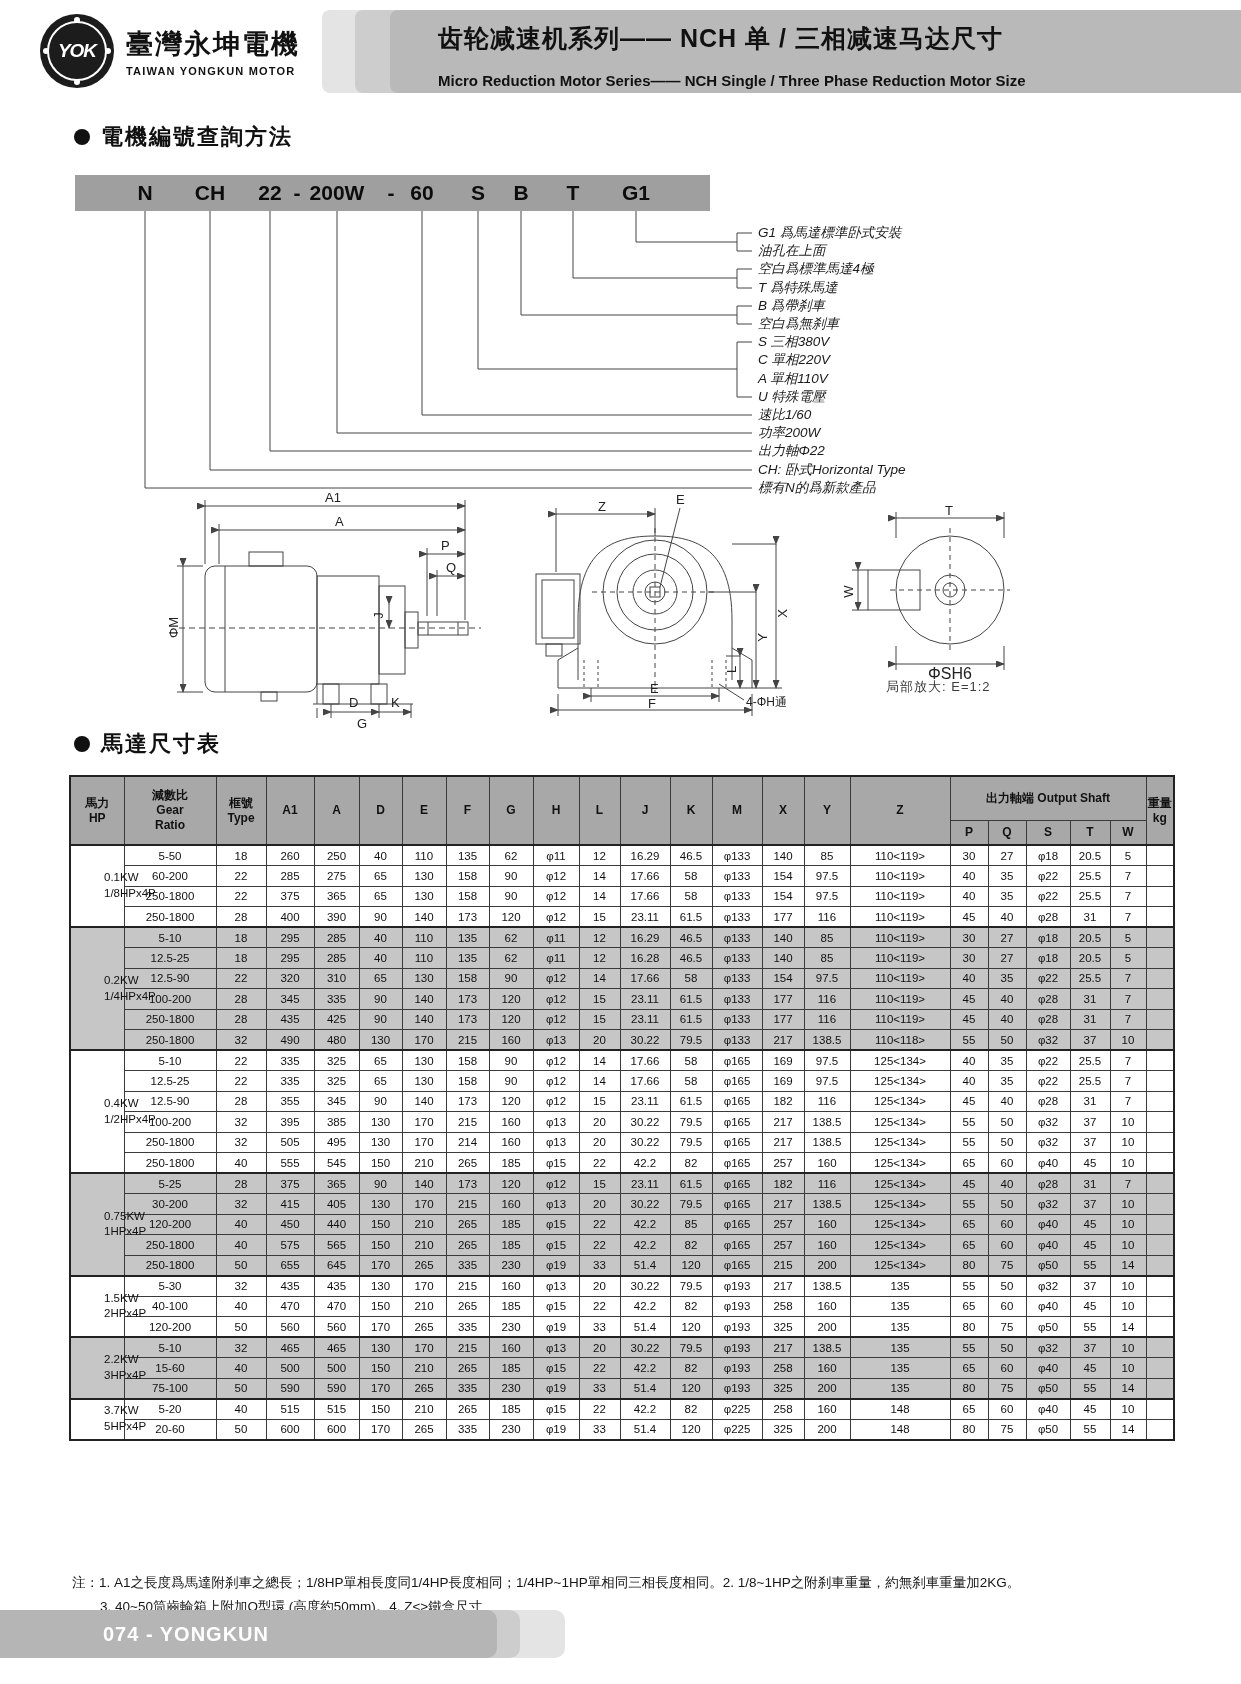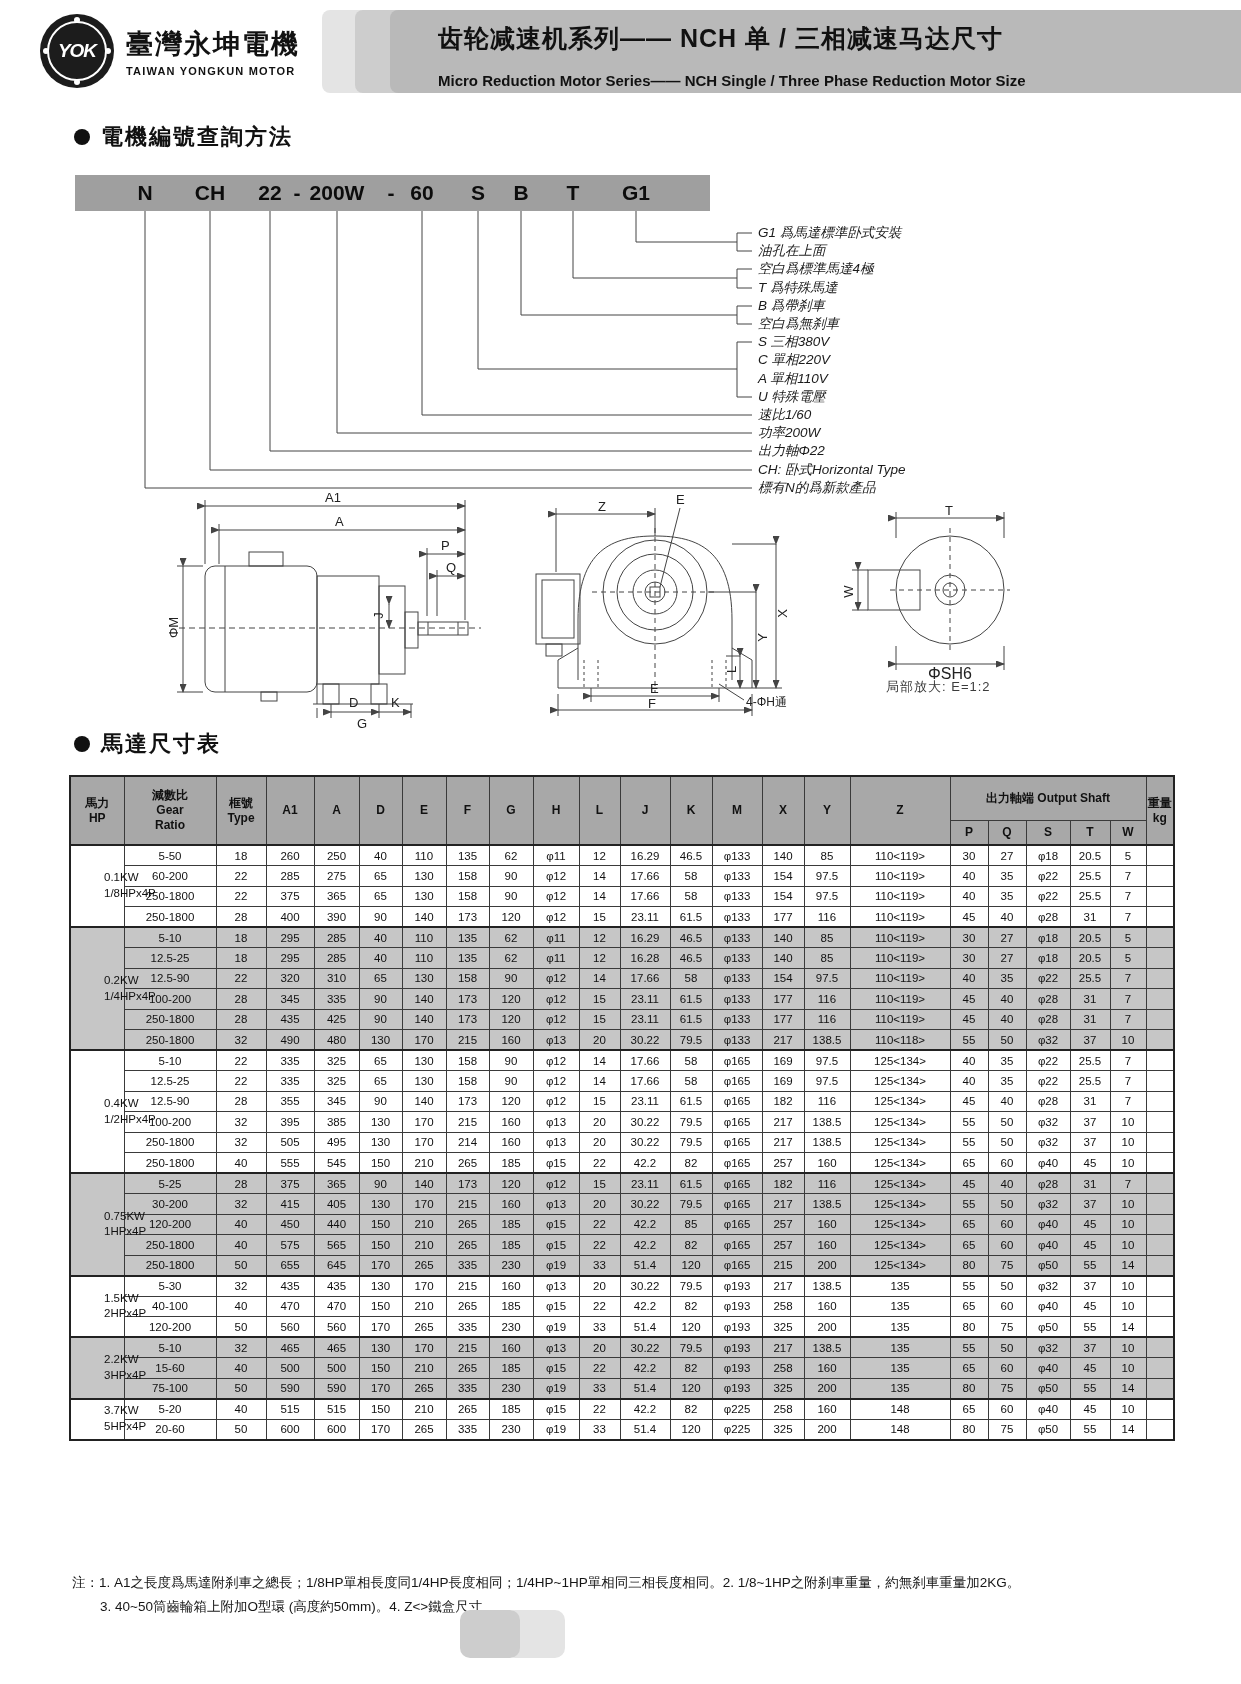--- a/index.html
+++ b/index.html
@@ -1059,14 +1059,17 @@
       </tbody>
   </table>
 
   <div class="notes">
     <div>注：1. A1之長度爲馬達附刹車之總長；1/8HP單相長度同1/4HP長度相同；1/4HP~1HP單相同三相長度相同。2. 1/8~1HP之附刹車重量，約無刹車重量加2KG。</div>
     <div class="n2">3. 40~50筒齒輪箱上附加O型環 (高度約50mm)。4. Z&lt;&gt;鐵盒尺寸</div>
   </div>
 
   <div class="footer-echo f2"></div>
   <div class="footer-echo f1"></div>
+  <div class="footer-bar">
+    <span>074 - YONGKUN</span>
+  </div>
 
 </div>
 
 </body></html>

